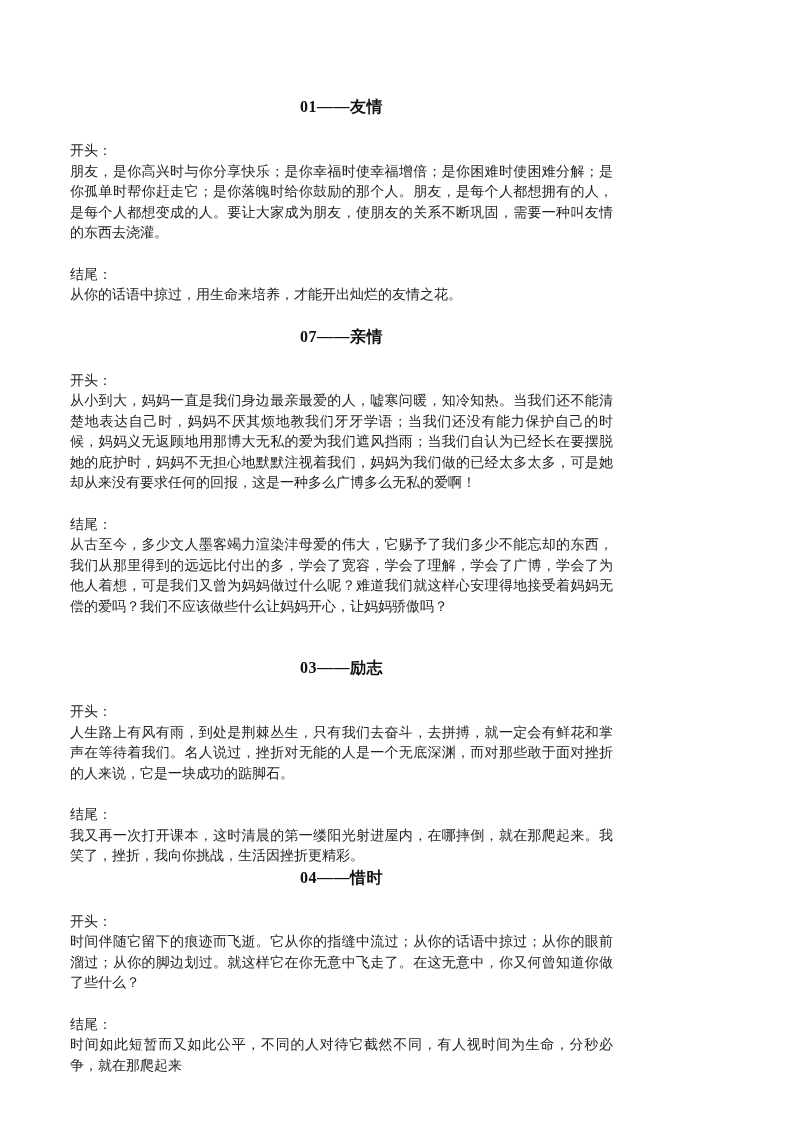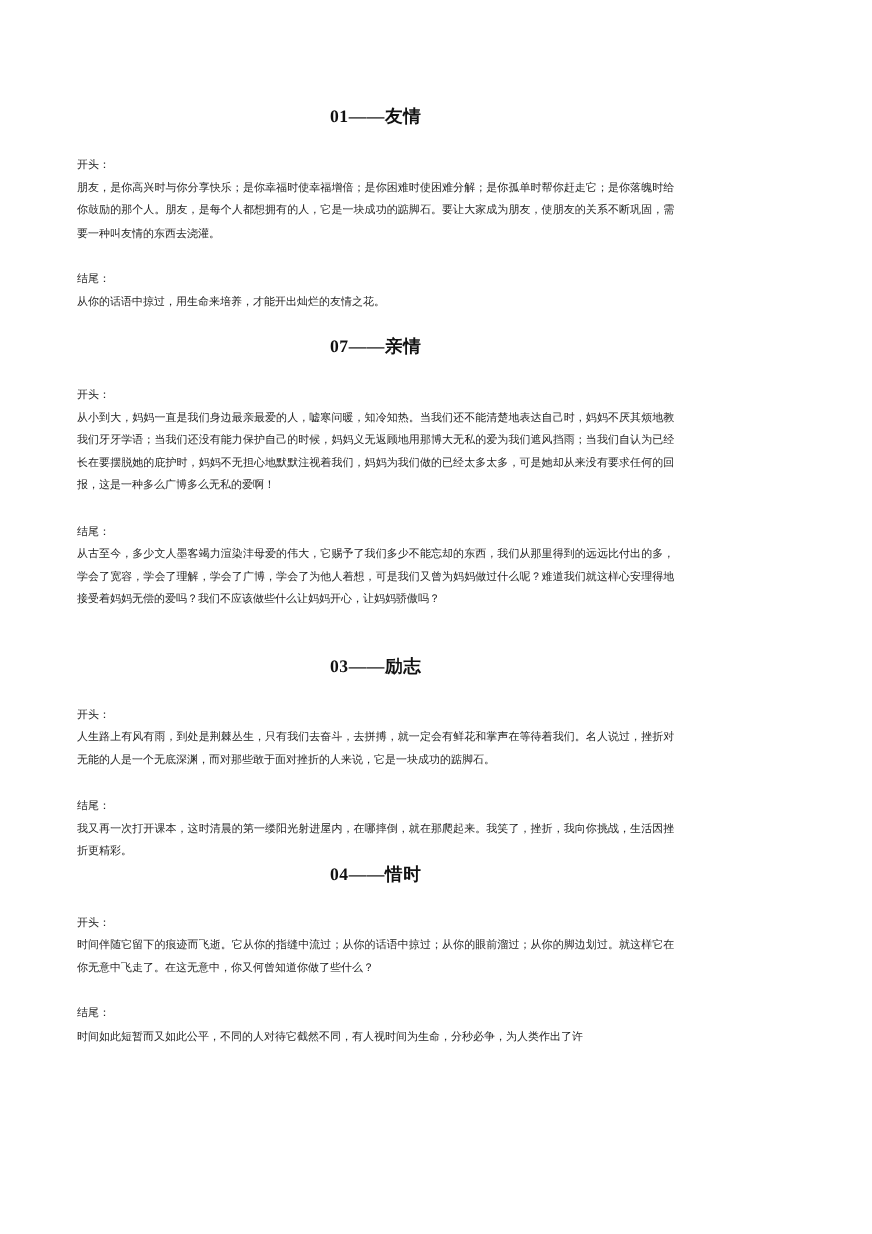--- a/index.html
+++ b/index.html
@@ -27,42 +27,42 @@
     font-weight: 700;
     text-align: center;
     letter-spacing: 0.5px;
     margin: 0 0 24px 0;
     color: #111111;
   }
   .sec-2 .section-title { margin-top: 20px; }
   .sec-3 .section-title { margin-top: 40px; }
   .sec-4 .section-title { }
   .para-block {
-    font-size: 10px;
+    font-size: 14px;
     line-height: 20.5px;
     text-align: justify;
   }
   .para-block.opening { margin-bottom: 21px; }
   .para-label {
     display: block;
   }
   .para-text {
     display: block;
   }
 </style>
 </head>
 <body>
 
 <div class="page">
 
   <div class="section sec-1">
     <h2 class="section-title">01——友情</h2>
     <div class="para-block opening">
       <span class="para-label">开头：</span>
-      <span class="para-text">朋友，是你高兴时与你分享快乐；是你幸福时使幸福增倍；是你困难时使困难分解；是你孤单时帮你赶走它；是你落魄时给你鼓励的那个人。朋友，是每个人都想拥有的人，它是一块成功的踮脚石。要让大家成为朋友，使朋友的关系不断巩固，需要一种叫友情的东西去浇灌。</span>
+      <span class="para-text">朋友，是你高兴时与你分享快乐；是你幸福时使幸福增倍；是你困难时使困难分解；是你孤单时帮你赶走它；是你落魄时给你鼓励的那个人。朋友，是每个人都想拥有的人，是每个人都想变成的人。要让大家成为朋友，使朋友的关系不断巩固，需要一种叫友情的东西去浇灌。</span>
     </div>
     <div class="para-block closing">
       <span class="para-label">结尾：</span>
       <span class="para-text">从你的话语中掠过，用生命来培养，才能开出灿烂的友情之花。</span>
     </div>
   </div>
 
   <div class="section sec-2">
     <h2 class="section-title">07——亲情</h2>
     <div class="para-block opening">
@@ -88,17 +88,17 @@
   </div>
 
   <div class="section sec-4">
     <h2 class="section-title">04——惜时</h2>
     <div class="para-block opening">
       <span class="para-label">开头：</span>
       <span class="para-text">时间伴随它留下的痕迹而飞逝。它从你的指缝中流过；从你的话语中掠过；从你的眼前溜过；从你的脚边划过。就这样它在你无意中飞走了。在这无意中，你又何曾知道你做了些什么？</span>
     </div>
     <div class="para-block closing">
       <span class="para-label">结尾：</span>
-      <span class="para-text">时间如此短暂而又如此公平，不同的人对待它截然不同，有人视时间为生命，分秒必争，为人类作出了许</span>
+      <span class="para-text">时间如此短暂而又如此公平，不同的人对待它截然不同，有人视时间为生命，分秒必争，就在那爬起来</span>
     </div>
   </div>
 
 </div>
 
 </body></html>

